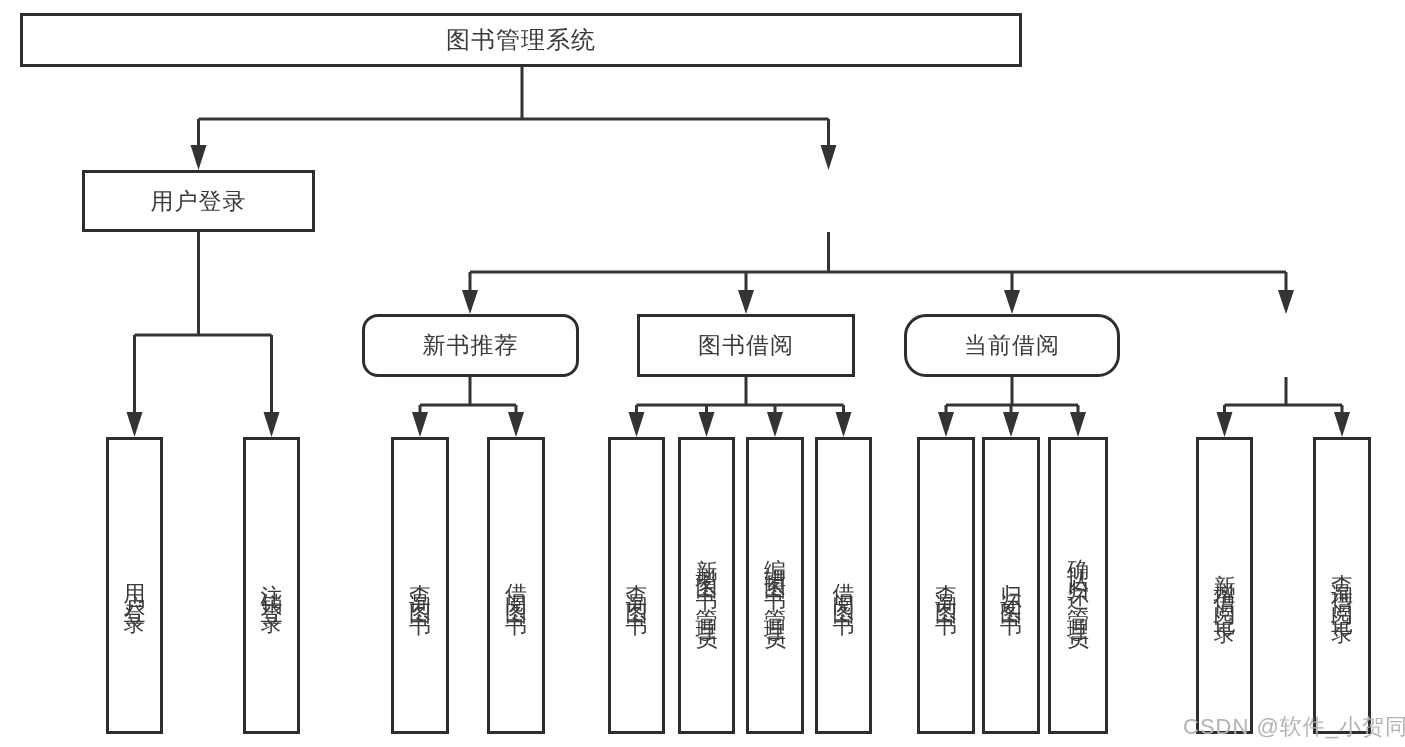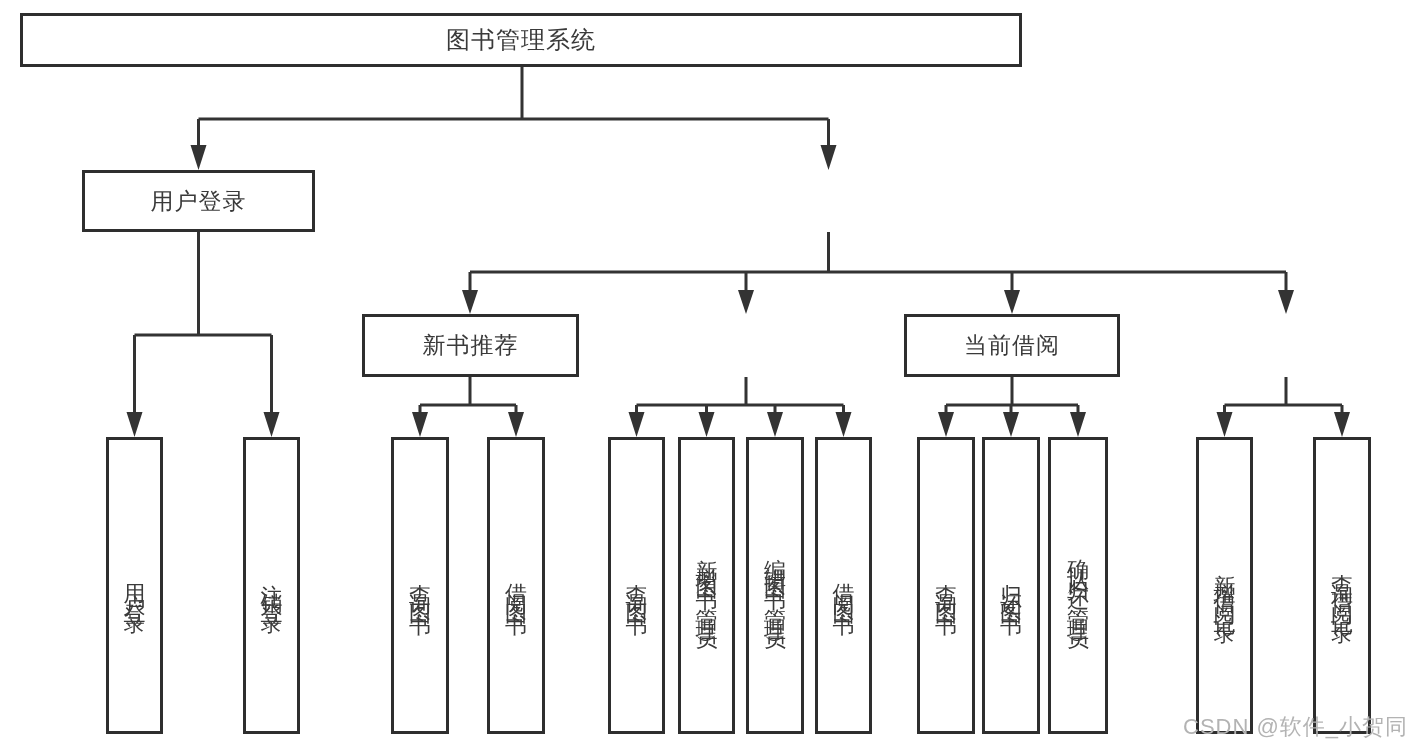--- a/index.html
+++ b/index.html
@@ -78,22 +78,23 @@
              M767 412 L783 412 L775 437 Z  M835.5 412 L851.5 412 L843.5 437 Z
              M938 412 L954 412 L946 437 Z  M1003 412 L1019 412 L1011 437 Z
              M1070 412 L1086 412 L1078 437 Z  M1216.5 412 L1232.5 412 L1224.5 437 Z
              M1334 412 L1350 412 L1342 437 Z" fill="#333333" stroke="none"></path>
   </svg>
 
   <div class="box hbox root-box" style="left:20px; top:13px; width:1002px; height:54px;">图书管理系统</div>
 
   <div class="box hbox" style="left:82px; top:170px; width:233px; height:62px;">用户登录</div>
 
-  <div class="box hbox" style="left:362px; top:314px; width:217px; height:63px;">新书推荐</div>
-  <div class="box hbox" style="left:904px; top:314px; width:216px; height:63px;">当前借阅</div>
+  <div class="box hbox" style="left:362px; top:314px; width:217px; height:63px;border-radius:16px;">新书推荐</div>
+  <div class="box hbox" style="left:637px; top:314px; width:218px; height:63px;">图书借阅</div>
+  <div class="box hbox" style="left:904px; top:314px; width:216px; height:63px;border-radius:22px;">当前借阅</div>
 
   <div class="box vbox" style="left:106px; top:437px; width:57px; height:297px;">
     <span class="vtext">用户登录</span>
   </div>
   <div class="box vbox" style="left:243px; top:437px; width:57px; height:297px;">
     <span class="vtext">注销登录</span>
   </div>
 
   <div class="box vbox" style="left:391px; top:437px; width:58px; height:297px;">
     <span class="vtext">查询图书</span>

